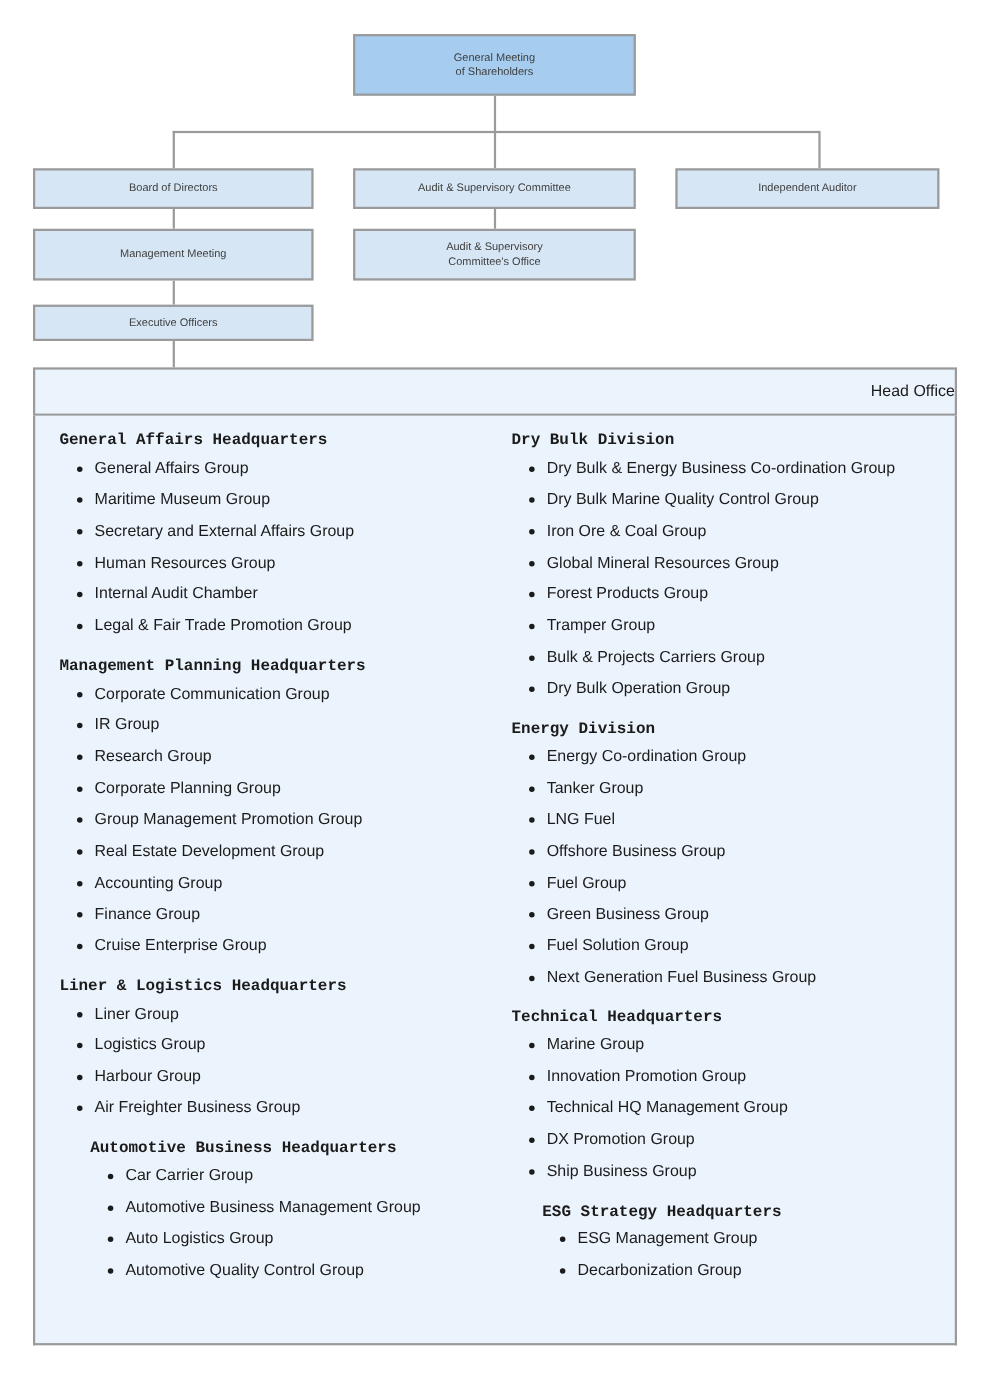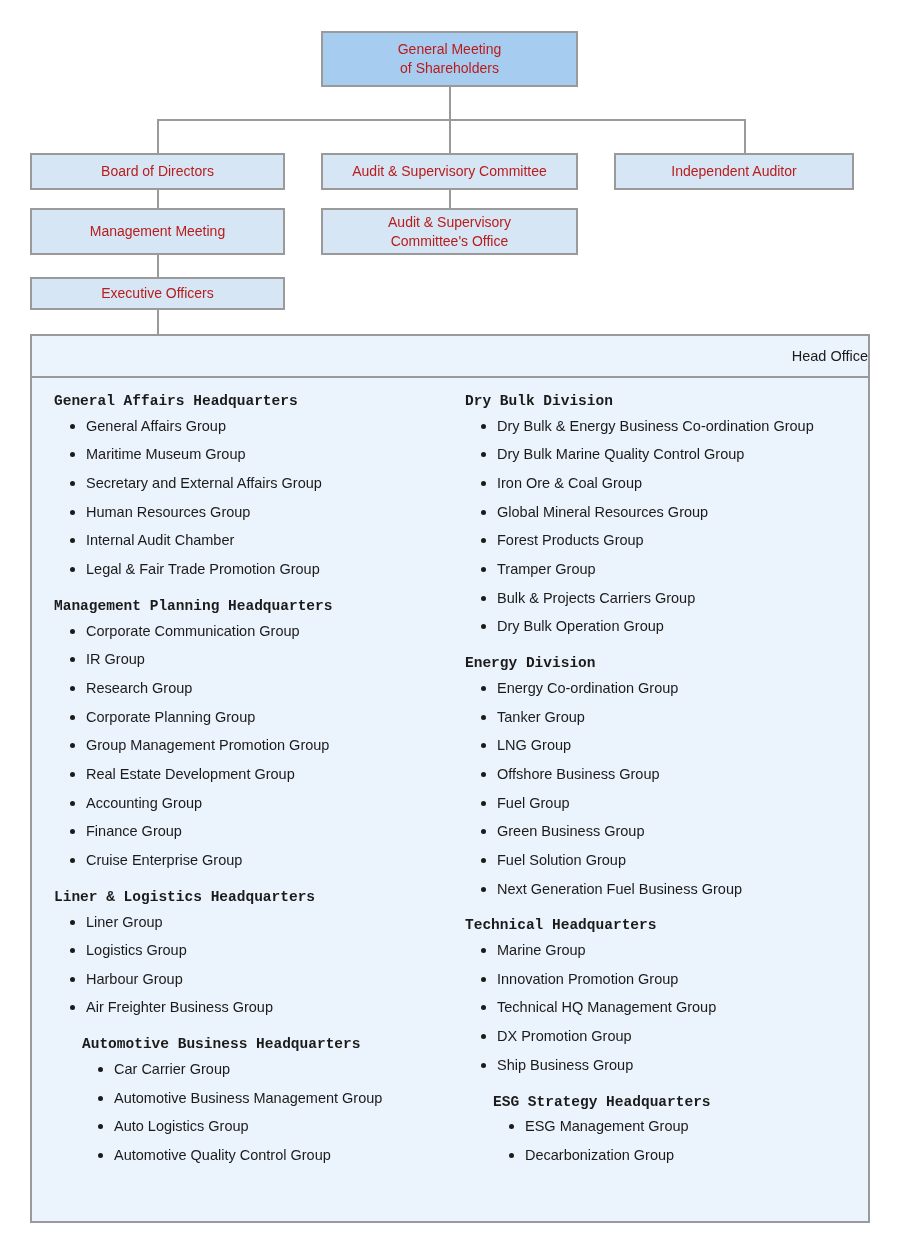--- a/index.html
+++ b/index.html
@@ -18,23 +18,23 @@
 
   
   .node {
     position: absolute;
     box-sizing: border-box;
     border: 2px solid #9a9a9a;
     display: flex;
     align-items: center;
     justify-content: center;
     text-align: center;
-    font-size: 14px;
+    font-size: 10px;
     line-height: 1.35;
-    color: #b91c1c;
+    color: #404040;
     white-space: pre-line;
   }
   .node.level1 { background: #a6cdf0; }
   .node.level2 { background: #d6e6f5; }
 
   
   .line {
     position: absolute;
     background: #9a9a9a;
   }
@@ -210,21 +210,21 @@
             <li class="group-item">Tramper Group</li>
             <li class="group-item">Bulk &amp; Projects Carriers Group</li>
             <li class="group-item">Dry Bulk Operation Group</li>
           </ul>
         </div>
         <div class="dept">
           <div class="dept-title">Energy Division</div>
           <ul class="group-list">
             <li class="group-item">Energy Co-ordination Group</li>
             <li class="group-item">Tanker Group</li>
-            <li class="group-item">LNG Group</li>
+            <li class="group-item">LNG Fuel</li>
             <li class="group-item">Offshore Business Group</li>
             <li class="group-item">Fuel Group</li>
             <li class="group-item">Green Business Group</li>
             <li class="group-item">Fuel Solution Group</li>
             <li class="group-item">Next Generation Fuel Business Group</li>
           </ul>
         </div>
         <div class="dept">
           <div class="dept-title">Technical Headquarters</div>
           <ul class="group-list">

